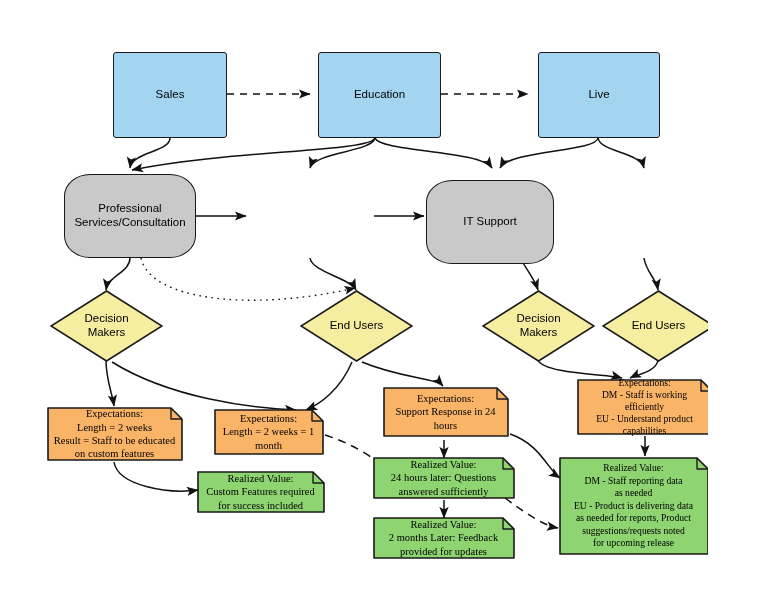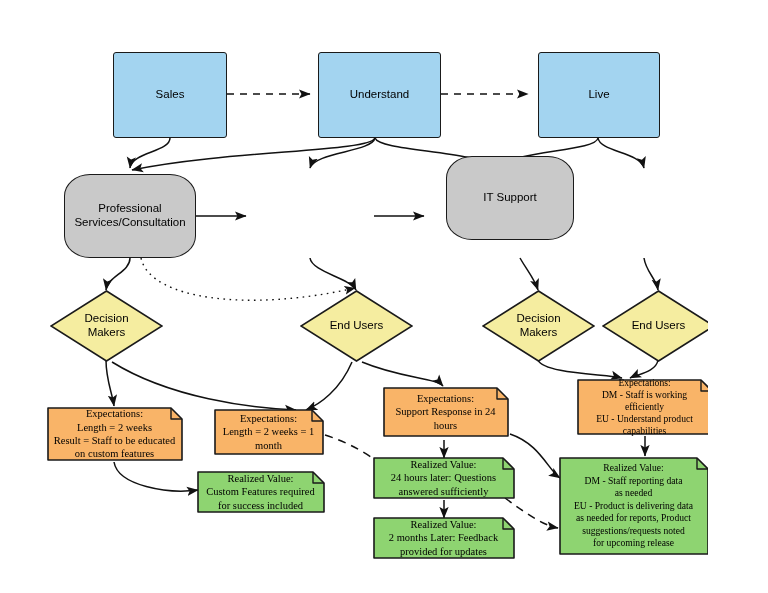--- a/index.html
+++ b/index.html
@@ -166,31 +166,31 @@
 
       <path d="M325,435 C360,446 376,462 392,470" stroke-dasharray="8 6" marker-end="url(#ah-dash)"></path>
       <path d="M505,498 C532,518 546,526 558,528" stroke-dasharray="8 6" marker-end="url(#ah-dash)"></path>
     </g>
   </svg>
 
   <div class="node stage" style="left:113px; top:52px; width:114px; height:86px;">
     <span>Sales</span>
   </div>
   <div class="node stage" style="left:318px; top:52px; width:123px; height:86px;">
-    <span>Understand</span>
+    <span>Education</span>
   </div>
   <div class="node stage" style="left:538px; top:52px; width:122px; height:86px;">
     <span>Live</span>
   </div>
 
   <div class="node process" style="left:64px; top:174px; width:132px; height:84px;">
     <span>Professional
 Services/Consultation</span>
   </div>
-  <div class="node process" style="left:426px; top:156px; width:128px; height:84px;margin-left:20px;">
+  <div class="node process" style="left:426px; top:180px; width:128px; height:84px;">
     <span>IT Support</span>
   </div>
 
   <div class="diamond-wrap" style="left:50px; top:290px; width:113px; height:72px;">
     <svg class="diamond-shape" viewBox="0 0 113 72" preserveAspectRatio="none">
       <polygon points="56.5,1 112,36 56.5,71 1,36" fill="#f5eda0" stroke="#1a1a1a" stroke-width="1.6"></polygon>
     </svg>
     <div class="diamond-label">Decision
 Makers</div>
   </div>

